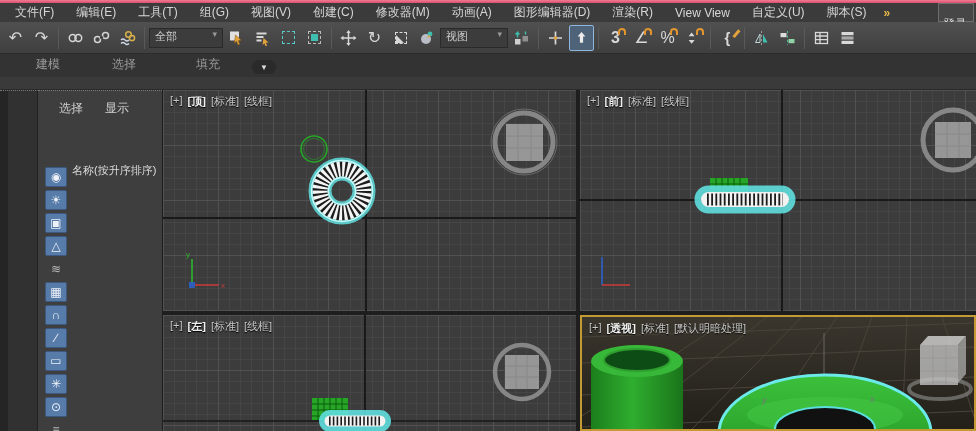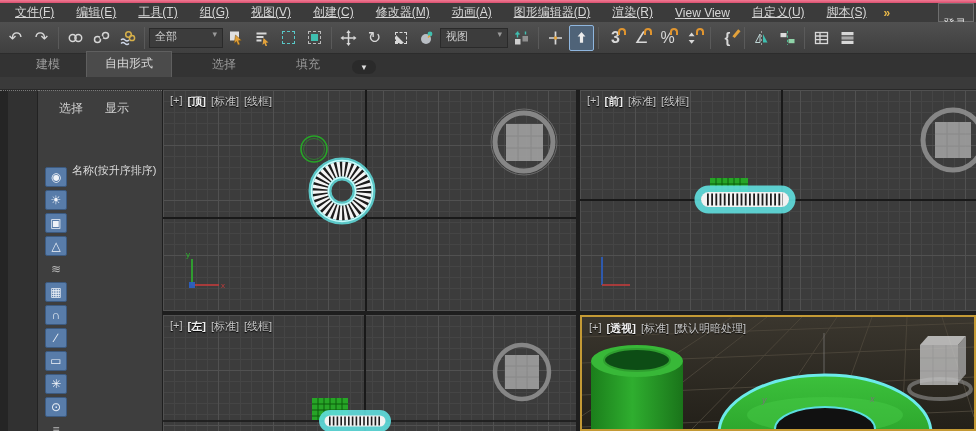--- a/index.html
+++ b/index.html
@@ -7,21 +7,21 @@
     font-family:"Liberation Sans","DejaVu Sans",sans-serif; }
   .abs { position:absolute; }
 
   
   .title-edge { left:0; top:0; width:976px; height:3px;
     background:linear-gradient(#f27a93,#d94f6f); }
 
   
   .menubar { left:0; top:3px; width:976px; height:19px; background:#3b3b3b;
     display:flex; align-items:center; font-size:12px; color:#d6d6d6; padding-left:4px; }
-  .menu-item { padding:0 11px; white-space:nowrap; cursor:default;text-decoration:underline; }
+  .menu-item { padding:0 11px; white-space:nowrap; cursor:default; }
   .menu-overflow { margin-left:2px; color:#e8b84a; font-weight:bold; padding:0 4px; }
   .login-btn { position:absolute; right:2px; top:0; height:19px; display:flex; align-items:center;
     gap:12px; padding:0 6px 0 4px; background:#464646; border:1px solid #6e6e6e; color:#ddd;flex-direction:column; }
   .login-btn svg { display:block; }
 
   
   .toolbar { left:0; top:22px; width:976px; height:32px;
     background:linear-gradient(#505050,#3f3f3f); border-bottom:1px solid #2c2c2c;
     display:flex; align-items:center; padding:0 3px; gap:1px; }
   .tbtn { width:25px; height:26px; display:flex; align-items:center; justify-content:center;
@@ -266,21 +266,20 @@
     <svg width="17" height="16" viewBox="0 0 16 16">
       <rect x="2" y="2" width="12" height="3.2" fill="#d8d8d8"></rect>
       <rect x="2" y="6.4" width="12" height="3.2" fill="#a8a8a8"></rect>
       <rect x="2" y="10.8" width="12" height="3.2" fill="#d8d8d8"></rect>
     </svg>
   </div>
 </div>
 
 <div class="abs ribbon">
   <span class="rtab">建模</span>
-  <span class="rtab on">自由形式</span>
   <span class="rtab" style="margin-left:14px">选择</span>
   <span class="rtab" style="margin-left:22px">填充</span>
   <span class="rtab-dd"></span>
 </div>
 <div class="abs gapstrip"></div>
 
 <div class="abs ltray"></div>
 
 <div class="abs panel">
   <div class="panel-tabs">

